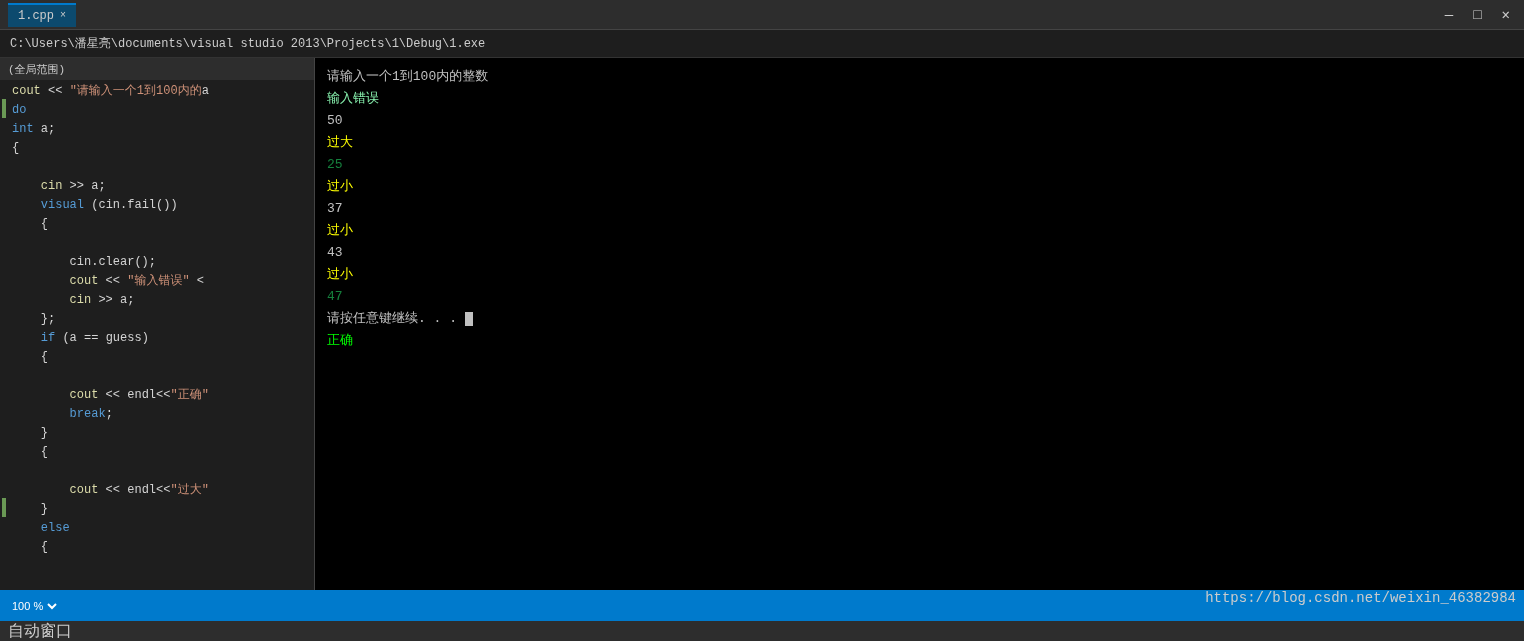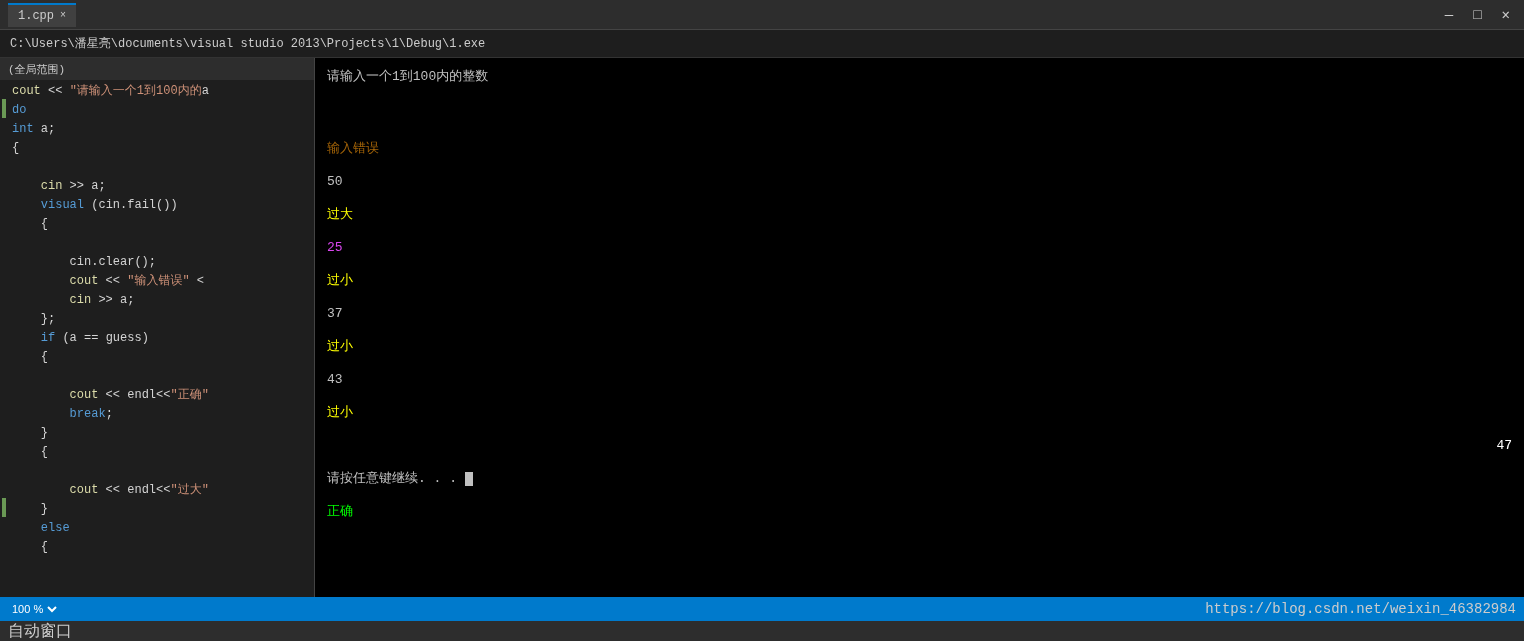--- a/index.html
+++ b/index.html
@@ -3,21 +3,21 @@
   <meta charset="utf-8">
   <style>
     * { margin: 0; padding: 0; box-sizing: border-box; }
     body { font-family: 'Consolas', 'Courier New', monospace; font-size: 13px; background: #2d2d2d; overflow: hidden; }
 
     .main-container { display: flex; flex-direction: column; width: 1524px; height: 641px; }
 
     
     .title-bar { display: flex; align-items: center; justify-content: space-between; background: #2d2d2d; height: 30px; padding: 0 8px; border-bottom: 1px solid #444; }
     .title-bar-left { display: flex; align-items: center; gap: 4px; }
-    .title-tab { background: #404040; color: #ccc; padding: 4px 10px; font-size: 12px; display: flex; align-items: center; gap: 6px; border-top: 2px solid #007acc; }
+    .title-tab { background: #0c4a6e; color: #ccc; padding: 4px 10px; font-size: 12px; display: flex; align-items: center; gap: 6px; border-top: 2px solid #007acc; }
     .title-tab .close-btn { color: #ccc; cursor: pointer; font-size: 10px; }
     .title-bar-controls { display: flex; gap: 8px; align-items: center; }
     .ctrl-btn { color: #ccc; font-size: 14px; cursor: pointer; padding: 0 6px; }
 
     
     .console-title-bar { display: flex; align-items: center; background: #1e1e1e; height: 28px; padding: 12px 10px; border-bottom: 1px solid #333; }
     .console-title { color: #ccc; font-size: 12px; white-space: nowrap; overflow: hidden; }
 
     
     .content-area { display: flex; flex: 1; overflow: hidden; }
@@ -32,25 +32,25 @@
     .code-line .kw { color: #569cd6; }
     .code-line .str { color: #ce9178; }
     .code-line .func { color: #dcdcaa; }
 
     
     .gutter { width: 8px; background: #1e1e1e; }
     .gutter-line { height: 19px; }
     .gutter-line.active { background: #6a9955; width: 4px; margin-left: 2px; }
 
     
-    .console-panel { flex: 1; background: #000; padding: 8px 12px; overflow: hidden; display: flex; flex-direction: column; gap: 11px; }
+    .console-panel { flex: 1; background: #000; padding: 8px 12px; overflow: hidden; display: flex; flex-direction: column; }
     .console-line { color: #c0c0c0; font-size: 13px; line-height: 22px; white-space: pre; }
 
     
-    .bottom-bar { display: flex; align-items: center; justify-content: space-between; background: #007acc; height: 24px; padding: 0 8px; }
+    .bottom-bar { display: flex; justify-content: space-between; background: #007acc; height: 31px; padding: 0 8px; }
     .bottom-left { display: flex; align-items: center; gap: 8px; }
     .zoom-select { background: #007acc; color: white; border: none; font-size: 11px; cursor: pointer; }
     .bottom-right { color: #ccc; font-size: 14px; }
 
     .status-bar-bottom { background: #2d2d2d; height: 20px; display: flex; align-items: center; padding: 0 8px; }
     .status-label { color: #ccc; font-size: 16px; }
   </style>
 </head>
 <body>
 
@@ -144,30 +144,30 @@
           <div class="code-line">    <span class="kw">else</span></div>
           <div class="code-line">    {</div>
           <div class="code-line"></div>
 
         </div>
       </div>
     </div>
 
     <div class="console-panel">
       <div class="console-line" style="color:#c0c0c0;">请输入一个1到100内的整数</div>
-      <div class="console-line" style="color:#a16207;margin-top:39px;">输入错误</div>
+      <div class="console-line" style="color:#86efac;">输入错误</div>
       <div class="console-line" style="color:#c0c0c0;">50</div>
       <div class="console-line" style="color:#ffff00;">过大</div>
-      <div class="console-line" style="color:#d946ef;">25</div>
+      <div class="console-line" style="color:#15803d;">25</div>
       <div class="console-line" style="color:#ffff00;">过小</div>
       <div class="console-line" style="color:#c0c0c0;">37</div>
       <div class="console-line" style="color:#ffff00;">过小</div>
       <div class="console-line" style="color:#c0c0c0;">43</div>
       <div class="console-line" style="color:#ffff00;">过小</div>
-      <div class="console-line" style="color:#ffffff;text-align:right;">47</div>
+      <div class="console-line" style="color:#15803d;">47</div>
       <div class="console-line" style="color:#c0c0c0;">请按任意键继续. . . <span style="display:inline-block;width:8px;height:14px;background:#c0c0c0;vertical-align:middle;"></span></div>
       <div class="console-line" style="color:#00ff00;">正确</div>
     </div>
   </div>
 
   <div style="display:flex; flex-direction:column; background:#2d2d2d;">
     <div class="bottom-bar">
       <div class="bottom-left">
         <select class="zoom-select">
           <option>100 %</option>

